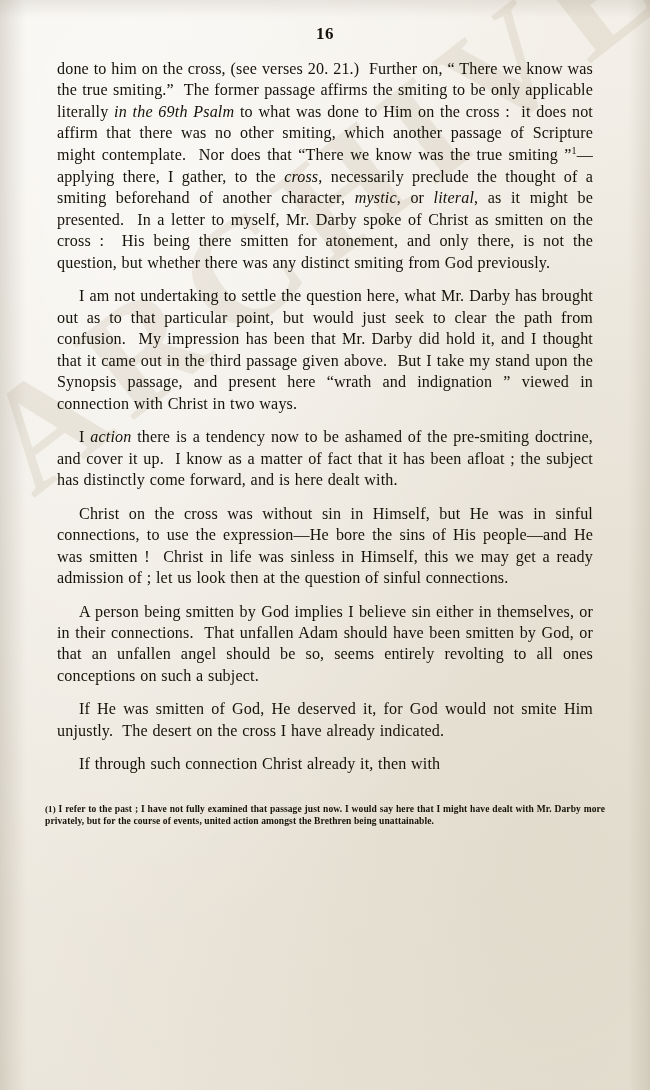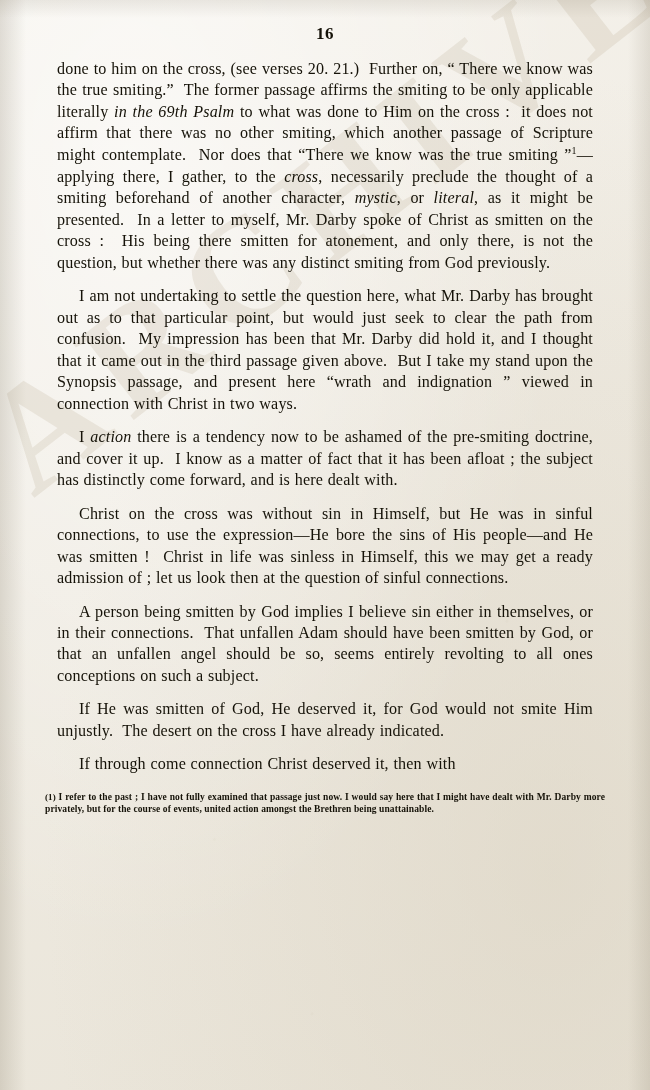--- a/index.html
+++ b/index.html
@@ -80,21 +80,21 @@
     text-indent: 0;
   }
   em {
     font-style: italic;
   }
   .smallcap-ref {
     font-size: 10px;
     vertical-align: super;
   }
   .footnote {
-    margin-top: 12px;
+    margin-top: 24px;
     padding-top: 4px;
     font-size: 9.5px;
     line-height: 1.28;
     text-align: justify;
     letter-spacing: 0.1px;
     font-weight: bold;
   }
   .footnote .fn-num {
     font-size: 9px;
   }
@@ -127,21 +127,21 @@
 
       <p>I <em>action</em> there is a tendency now to be ashamed of the pre-smiting doctrine, and cover it up.&nbsp; I know as a matter of fact that it has been afloat ; the subject has distinctly come forward, and is here dealt with.</p>
 
       <p>Christ on the cross was without sin in Himself, but He was in sinful connections, to use the expression—He bore the sins of His people—and He was smitten !&nbsp; Christ in life was sinless in Himself, this we may get a ready admission of ; let us look then at the question of sinful connections.</p>
 
       <p>A person being smitten by God implies I believe sin either in themselves, or in their connections.&nbsp; That unfallen Adam should have been smitten by God, or that an unfallen angel should be so, seems entirely revolting to all ones conceptions on such a subject.</p>
 
       <p>If He was smitten of God, He deserved it, for God would not smite Him unjustly.&nbsp; The desert on the cross I have already indicated.</p>
 
 
-      <p>If through come connection Christ deserved it, then with</p>
+      <p>If through such connection Christ already it, then with</p>
     </div>
 
     <div class="footnote">
       <span class="fn-num">(1)</span>
       <span>I refer to the past ; I have not fully examined that passage just now. I would say here that I might have dealt with Mr. Darby more privately, but for the course of events, united action amongst the Brethren being unattainable.</span>
     </div>
   </div>
 
   <div class="edge-shade-left"></div>
   <div class="edge-shade-right"></div>

